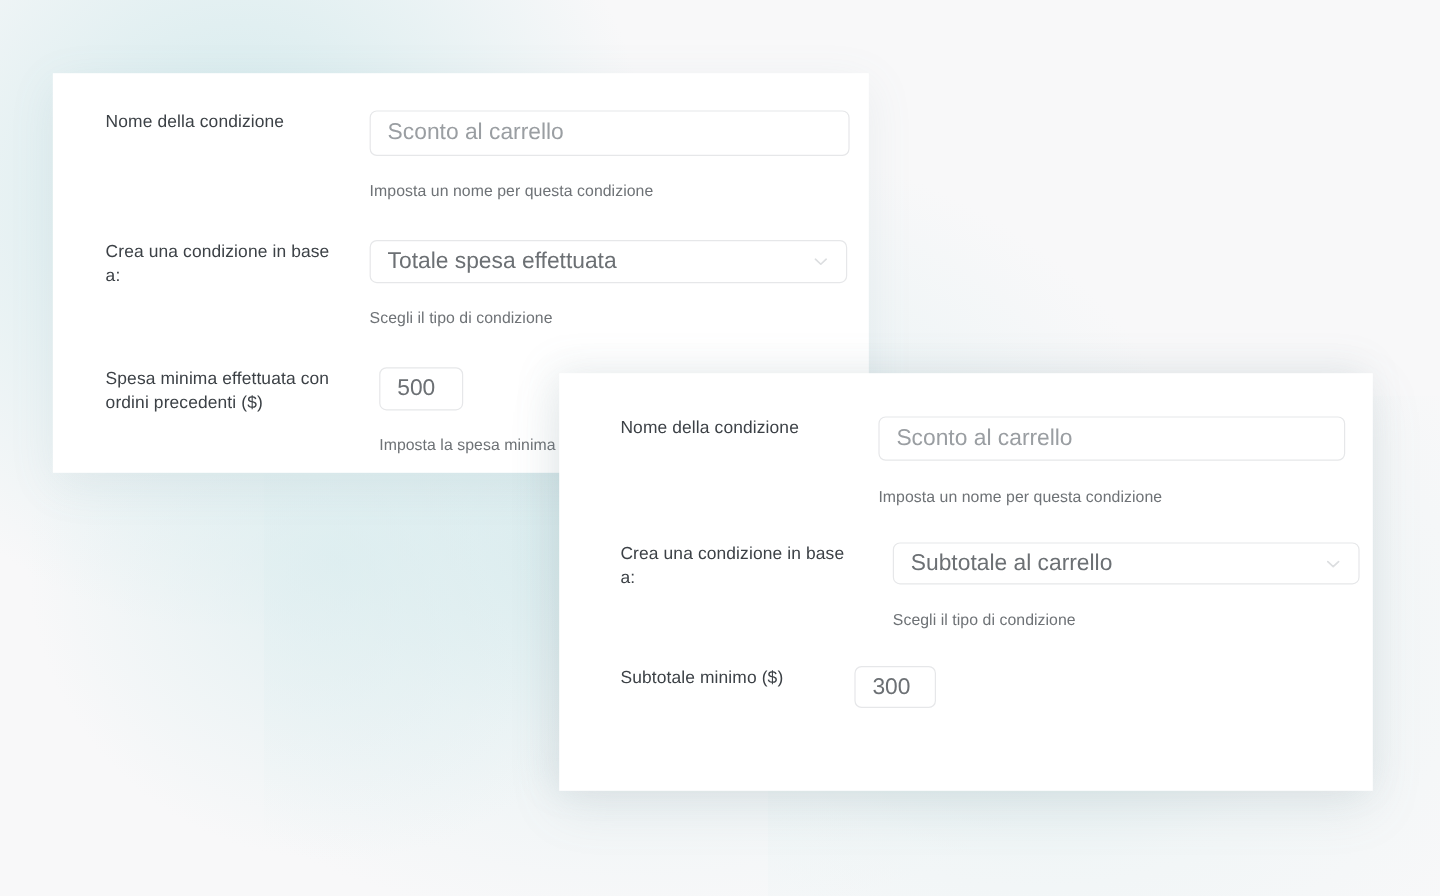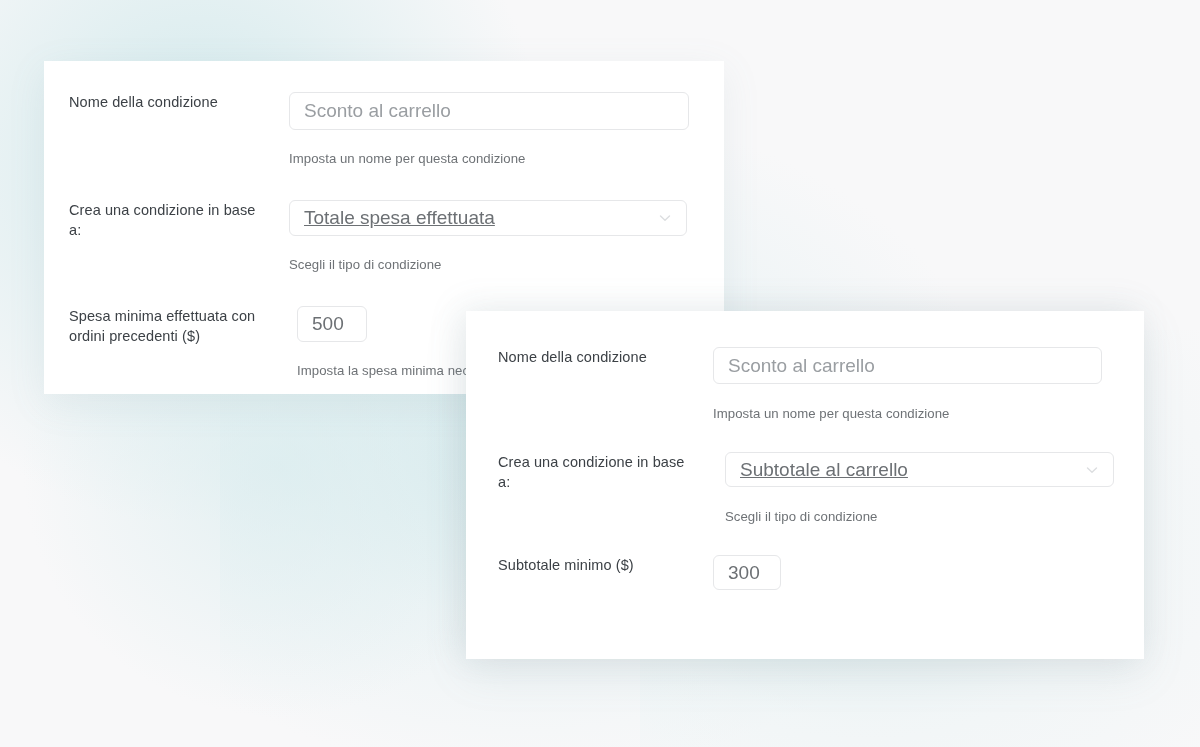--- a/index.html
+++ b/index.html
@@ -81,20 +81,21 @@
     position: absolute;
     display: flex;
     align-items: flex-start;
   }
   .label {
     color: #3c4146;
     font-size: 14.5px;
     line-height: 20px;
     letter-spacing: 0.1px;
     white-space: pre-line;
+    margin-left: 19px;
   }
   .field-col {
     display: flex;
     flex-direction: column;
   }
   .textbox {
     box-sizing: border-box;
     border: 1px solid #e6e7e9;
     border-radius: 6px;
     background: #ffffff;
@@ -110,21 +111,20 @@
   .hint {
     color: #6e7276;
     font-size: 13.2px;
     line-height: 18px;
     letter-spacing: 0.05px;
     white-space: nowrap;
   }
   .select {
     position: relative;
     justify-content: flex-start;
-    text-decoration: underline;
   }
   .chev {
     position: absolute;
     right: 13px;
     top: 50%;
     transform: translateY(-50%);
     width: 16px;
     height: 16px;
     display: block;
   }
@@ -157,21 +157,21 @@
   #f-hint1 { margin-top: 21px; }
 
   #f-row2 { left: 498px; top: 452px; }
   #f-row2 .label { width: 195px; }
   #f-row2 .field-col { margin-left: 32px; }
   #f-select { width: 389px; height: 35px; }
   #f-hint2 { margin-top: 21px; }
 
   #f-row3 { left: 498px; top: 555px; }
   #f-row3 .label { width: 195px; }
-  #f-row3 .field-col { margin-left: 20px; }
+  #f-row3 .field-col { }
   #f-input-amount { width: 68px; height: 35px; }
   #f-hint3 { margin-top: 20px; }
 
   
   #b-hint3-clip {
     width: 330px;
     overflow: hidden;
   }
 </style>
 </head>

